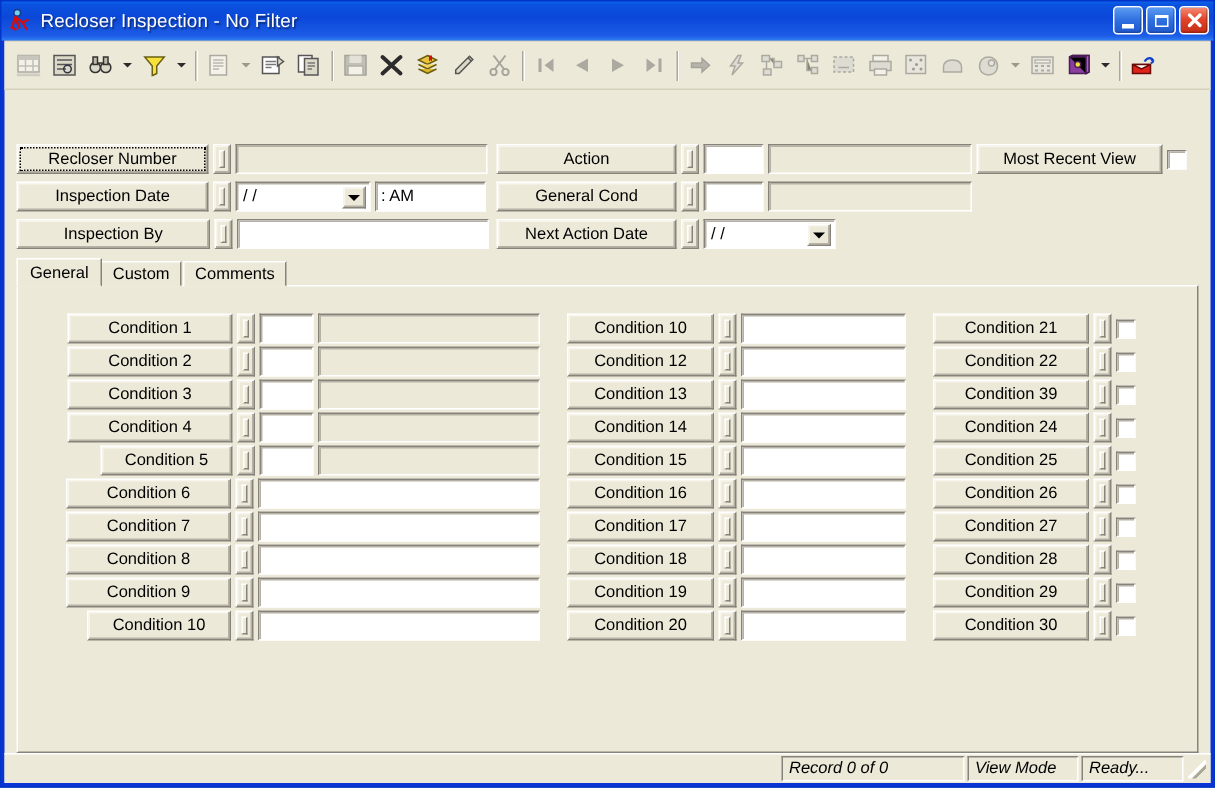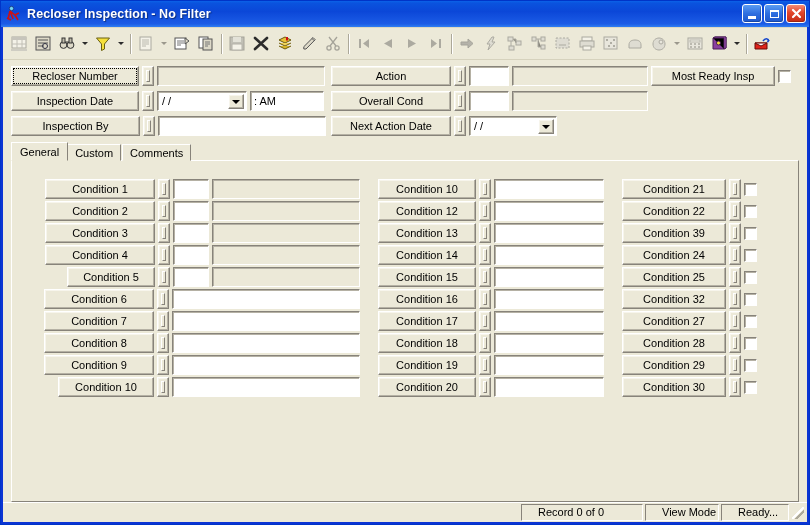--- a/index.html
+++ b/index.html
@@ -23,21 +23,21 @@
   .titlebar {
     height: 26px;
     background: linear-gradient(180deg,#0b62e8 0%, #0a53de 8%, #0b47d8 40%, #1c5ce6 88%, #2f7ef2 100%);
     display: flex; align-items: center;
     padding: 0 2px 0 4px;
     flex: none;
     position: relative;
   }
   .title-icon { width: 18px; height: 18px; flex: none; margin-right: 4px; position: relative; }
   .title-text {
-    color: #fff; font-weight: bold; font-size: 12.5px;
+    color: #fff; font-weight: normal; font-size: 12.5px;
     text-shadow: 1px 1px 1px rgba(0,0,0,.45);
     white-space: nowrap; letter-spacing: .1px;
   }
   .title-buttons { position: absolute; right: 3px; top: 3px; display: flex; gap: 2px; }
   .tbtn {
     width: 20px; height: 19px;
     border: 1px solid #ffffff;
     border-radius: 3px;
     background: linear-gradient(180deg,#5a9cf2,#2f6fe0 50%,#1f58cc);
     display: flex; align-items: center; justify-content: center;
@@ -92,21 +92,21 @@
   }
   .tb-drop.disabled::after { border-top-color:#9b988c; }
 
   
   .hdr {
     flex: none;
     padding: 6px 8px 4px 8px;
     display: flex;
     gap: 0;
   }
-  .hdr-col { display: flex; flex-direction: column; gap: 5px; }
+  .hdr-col { display: flex; flex-direction: column; gap: 5px; margin-top: 30px; }
   .hdr-row { display: flex; align-items: center; gap: 3px; height: 20px; }
 
   
   .btn {
     background: #ece9d8;
     border: 1px solid;
     border-color: #fff #87837a #87837a #fff;
     box-shadow: inset -1px -1px 0 #b5b1a4, inset 1px 1px 0 #f7f5ec;
     height: 20px;
     display: flex; align-items: center; justify-content: center;
@@ -232,24 +232,25 @@
     padding: 0 2px 1px 2px;
     gap: 2px;
     border-top: 1px solid #fff;
     background: #ece9d8;
   }
   .sb-panel {
     height: 17px;
     border: 1px solid;
     border-color: #87837a #fff #fff #87837a;
     display: flex; align-items: center;
-    padding: 0 16px;
+    padding: 0 4px;
     font-size: 11px; color: #000;
     background: #ece9d8;
     white-space: nowrap;
+    font-style: italic;
   }
   .grip { width: 14px; height: 15px; position: relative; flex:none; }
   .grip::after {
     content:'';
     position:absolute; right:1px; bottom:1px;
     width:12px; height:12px;
     background:
       linear-gradient(135deg, transparent 45%, #fff 45%, #fff 58%, transparent 58%),
       linear-gradient(135deg, transparent 62%, #aca899 62%, #aca899 72%, transparent 72%);
   }
@@ -523,42 +524,42 @@
       <div class="hdr-col" style="width:320px">
         <div class="hdr-row">
           <div class="btn" style="width:120px">Action</div>
           <div class="spin">
               <i></i>
             </div>
           <div class="field" style="width:40px"></div>
           <div class="field ro" style="width:136px"></div>
         </div>
         <div class="hdr-row">
-          <div class="btn" style="width:120px">Overall Cond</div>
+          <div class="btn" style="width:120px">General Cond</div>
           <div class="spin">
               <i></i>
             </div>
           <div class="field" style="width:40px"></div>
           <div class="field ro" style="width:136px"></div>
         </div>
         <div class="hdr-row">
           <div class="btn" style="width:120px">Next Action Date</div>
           <div class="spin">
               <i></i>
             </div>
           <div class="combo" style="width:88px">
             <span>  /  /</span>
             <span class="arrow"></span>
           </div>
         </div>
       </div>
 
       <div class="hdr-col">
         <div class="hdr-row">
-          <div class="btn" style="width:124px">Most Ready Insp</div>
+          <div class="btn" style="width:124px">Most Recent View</div>
           <div class="chk"></div>
         </div>
       </div>
     </div>
 
     <div class="tabstrip">
       <div class="tab active">General</div>
       <div class="tab">Custom</div>
       <div class="tab">Comments</div>
     </div>
@@ -746,21 +747,21 @@
           <div class="chk"></div>
         </div>
         <div class="cond-row">
           <div class="btn" style="width:104px">Condition 25</div>
           <div class="spin">
               <i></i>
             </div>
           <div class="chk"></div>
         </div>
         <div class="cond-row">
-          <div class="btn" style="width:104px">Condition 32</div>
+          <div class="btn" style="width:104px">Condition 26</div>
           <div class="spin">
               <i></i>
             </div>
           <div class="chk"></div>
         </div>
         <div class="cond-row">
           <div class="btn" style="width:104px">Condition 27</div>
           <div class="spin">
               <i></i>
             </div>

